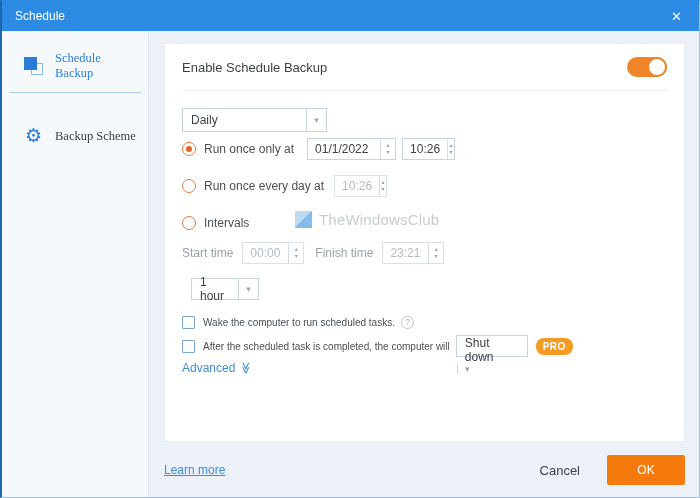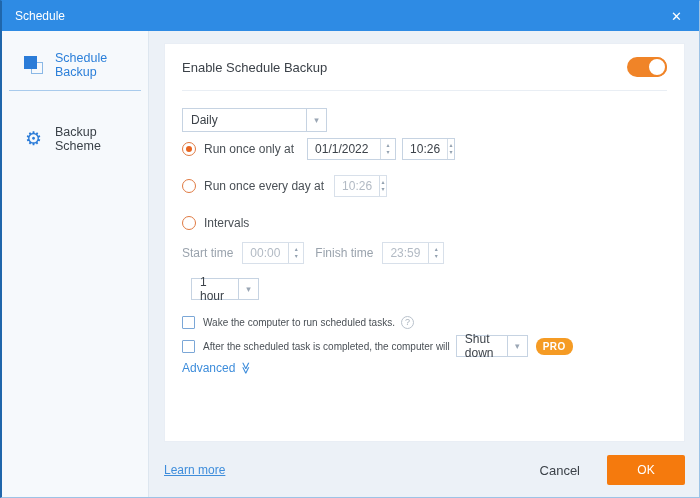--- a/index.html
+++ b/index.html
@@ -16,21 +16,21 @@
     padding:0 13px; color:#fff;
   }
   .titlebar .title{ font-size:12px; }
   .titlebar .close{
     margin-left:auto; font-size:13px; color:#fff; cursor:pointer; line-height:1;
     padding:2px 4px;
   }
   
   .body{ display:flex; height:466px; }
   .sidebar{
-    width:147px; background:#f6f9fc; border-right:1px solid #dde6ef; flex:none;
+    width:147px; background:#f6f9fc; border-right:1px solid #dde6ef; flex:none;font-family:Liberation Serif, serif;
   }
   .side-item{
     display:flex; align-items:center; gap:12px; font-size:12.5px; color:#3a4148;
     margin:0 7px; padding:10px 0 11px 15px; cursor:pointer;
   }
   .side-item.active{ color:#2b7fd9; border-bottom:1px solid #a9cbec; margin-top:10px; }
   .side-item + .side-item{ margin-top:24px; }
   .icon-copy{ position:relative; width:19px; height:18px; flex:none; }
   .icon-copy .back{
     position:absolute; right:0; bottom:0; width:12px; height:12px;
@@ -116,21 +116,21 @@
     border-radius:1px; flex:none; cursor:pointer;
   }
   .chk-label{ font-size:10px; color:#4a5056; margin-left:8px; }
   .r-wake{ top:269px; height:18px; }
   .help{
     width:13px; height:13px; margin-left:6px; border-radius:50%;
     border:1px solid #b9c2cc; color:#a9b2bc; font-size:9px; line-height:11px;
     text-align:center; flex:none; cursor:pointer;
   }
   .r-after{ top:291px; height:22px; }
-  .sel-shutdown{ width:72px; height:22px; margin-left:6px; }
+  .sel-shutdown{ width:72px; height:22px; margin-left:6px;flex-direction:column; }
   .pro-badge{
     margin-left:8px; background:#f59b24; color:#fff; font-size:10px; font-weight:bold;
     padding:3px 7px; border-radius:8px; letter-spacing:.4px;
   }
   .r-advanced{ top:316px; height:16px; }
   .adv-link{ display:flex; align-items:center; gap:5px; color:#3e8ddb; font-size:12px; cursor:pointer; }
   .adv-chevrons{ display:inline-block; transform:rotate(90deg); font-size:12px; line-height:1; }
   
   .footer{
     position:absolute; left:15px; right:14px; top:424px; height:30px;
@@ -217,33 +217,37 @@
                 <span>▾</span>
               </span>
           </div>
         </div>
 
         <div class="row r-intervals">
           <span class="radio"></span>
           <span class="opt-label">Intervals</span>
         </div>
 
+        <div class="watermark">
+          <span class="wm-logo"></span>
+          <span class="wm-text">TheWindowsClub</span>
+        </div>
 
         <div class="row r-startfinish">
           <span class="muted">Start time</span>
           <div class="spinbox disabled">
             <span class="val">00:00</span>
             <span class="spin">
                 <span>▴</span>
                 <span>▾</span>
               </span>
           </div>
           <span class="muted finish-lbl">Finish time</span>
           <div class="spinbox disabled">
-            <span class="val">23:59</span>
+            <span class="val">23:21</span>
             <span class="spin">
                 <span>▴</span>
                 <span>▾</span>
               </span>
           </div>
         </div>
 
         <div class="row r-every">
           <div class="select sel-hour">
             <span class="val">1 hour</span>

